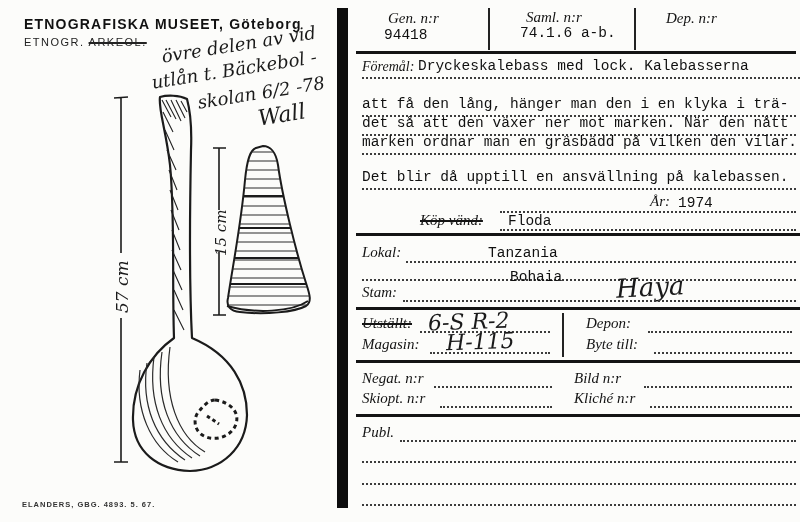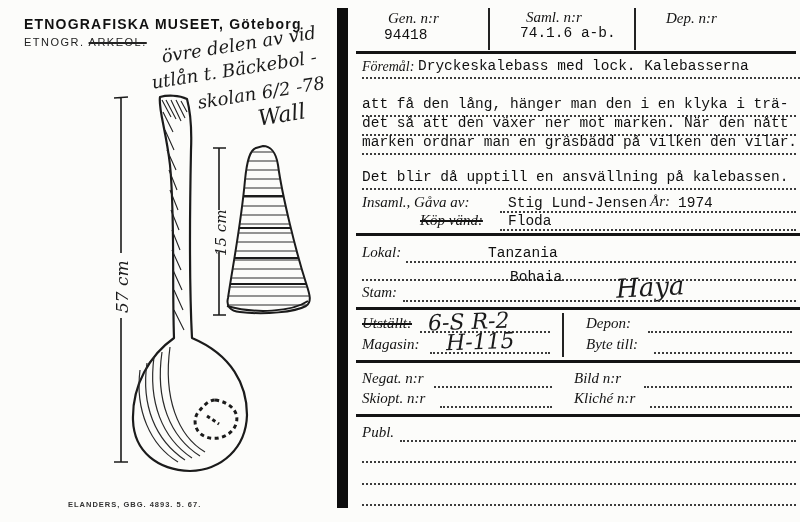--- a/index.html
+++ b/index.html
@@ -64,21 +64,21 @@
         <path d="M114,98 L128,97 M121,98 V253 M121,318 V462 M114,462 L128,462" stroke="#1b1b1b" stroke-width="1.6" fill="none"></path>
         <text transform="translate(128,313) rotate(-90)" font-size="17">57 cm</text>
       </g>
 
       <g>
         <path d="M213,148 L226,148 M219,148 V210 M219,252 V315 M213,315 L226,315" stroke="#1b1b1b" stroke-width="1.6" fill="none"></path>
         <text transform="translate(226,256) rotate(-90)" font-size="15">15 cm</text>
       </g>
     </svg>
 
-    <div class="abs imprint" style="left:22px;top:500px;margin-left:46px;">ELANDERS, GBG. 4893. 5. 67.</div>
+    <div class="abs imprint" style="left:22px;top:500px;">ELANDERS, GBG. 4893. 5. 67.</div>
   </div>
 
   <div class="abs" style="left:337px;top:8px;width:11px;height:500px;background:#0d0d0d;"></div>
 
   <div class="abs" style="left:348px;top:0;width:452px;height:379px;">
 
     <div class="abs lbl" style="left:40px;top:10px;">Gen. n:r</div>
     <div class="abs type" style="left:36px;top:27px;">94418</div>
     <div class="abs vline" style="left:140px;top:8px;height:42px;"></div>
     <div class="abs lbl" style="left:178px;top:9px;">Saml. n:r</div>
@@ -87,22 +87,20 @@
     <div class="abs lbl" style="left:318px;top:10px;font-family:Liberation Serif, serif;">Dep. n:r</div>
     <div class="abs rule" style="left:8px;top:51px;width:440px;height:3px;"></div>
 
     <div class="abs lbl" style="left:14px;top:59px;font-size:14px;">Föremål:</div>
     <div class="abs type dots" style="left:14px;top:58px;width:434px;padding-left:56px;height:19px;">Dryckeskalebass med lock. Kalebasserna</div>
     <div class="abs type dots" style="left:14px;top:96px;width:434px;height:19px;">att få den lång, hänger man den i en klyka i trä-</div>
     <div class="abs type dots" style="left:14px;top:115px;width:434px;height:19px;">det så att den växer ner mot marken. När den nått</div>
     <div class="abs type dots" style="left:14px;top:134px;width:434px;height:19px;">marken ordnar man en gräsbädd på vilken den vilar.</div>
     <div class="abs type dots" style="left:14px;top:153px;width:434px;height:19px;margin-top:16px;">Det blir då upptill en ansvällning på kalebassen.</div>
 
-    <div class="abs lbl" style="left:14px;top:194px;">Insaml., Gåva av:</div>
-    <div class="abs type" style="left:160px;top:195px;">Stig Lund-Jensen</div>
     <div class="abs lbl" style="left:302px;top:193px;">År:</div>
     <div class="abs type" style="left:330px;top:195px;">1974</div>
     <div class="abs dots" style="left:152px;top:211px;width:296px;"></div>
     <div class="abs lbl struck" style="left:72px;top:212px;">Köp vänd:</div>
     <div class="abs type" style="left:160px;top:213px;">Floda</div>
     <div class="abs dots" style="left:152px;top:229px;width:296px;"></div>
     <div class="abs rule" style="left:8px;top:233px;width:444px;height:2.5px;"></div>
 
     <div class="abs lbl" style="left:14px;top:244px;">Lokal:</div>
     <div class="abs type" style="left:140px;top:245px;">Tanzania</div>

